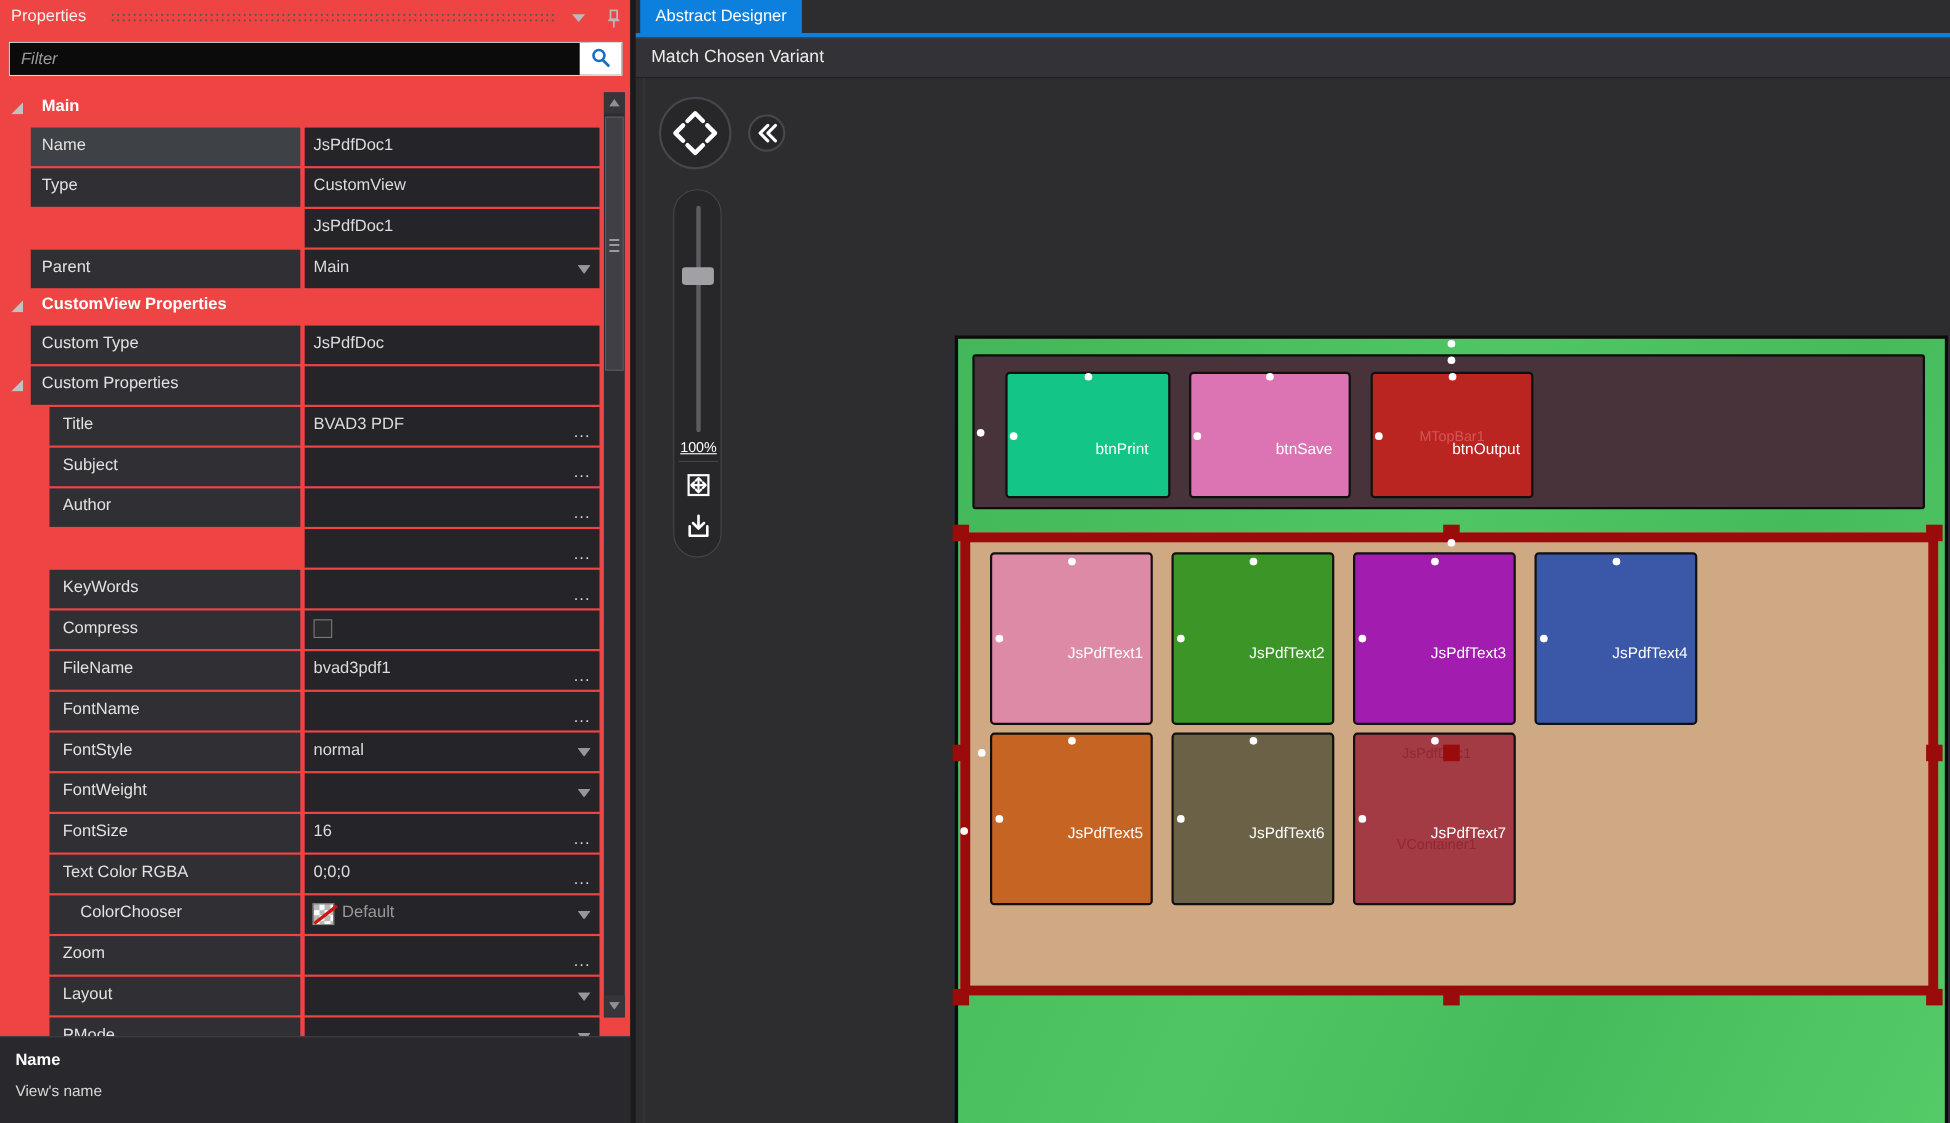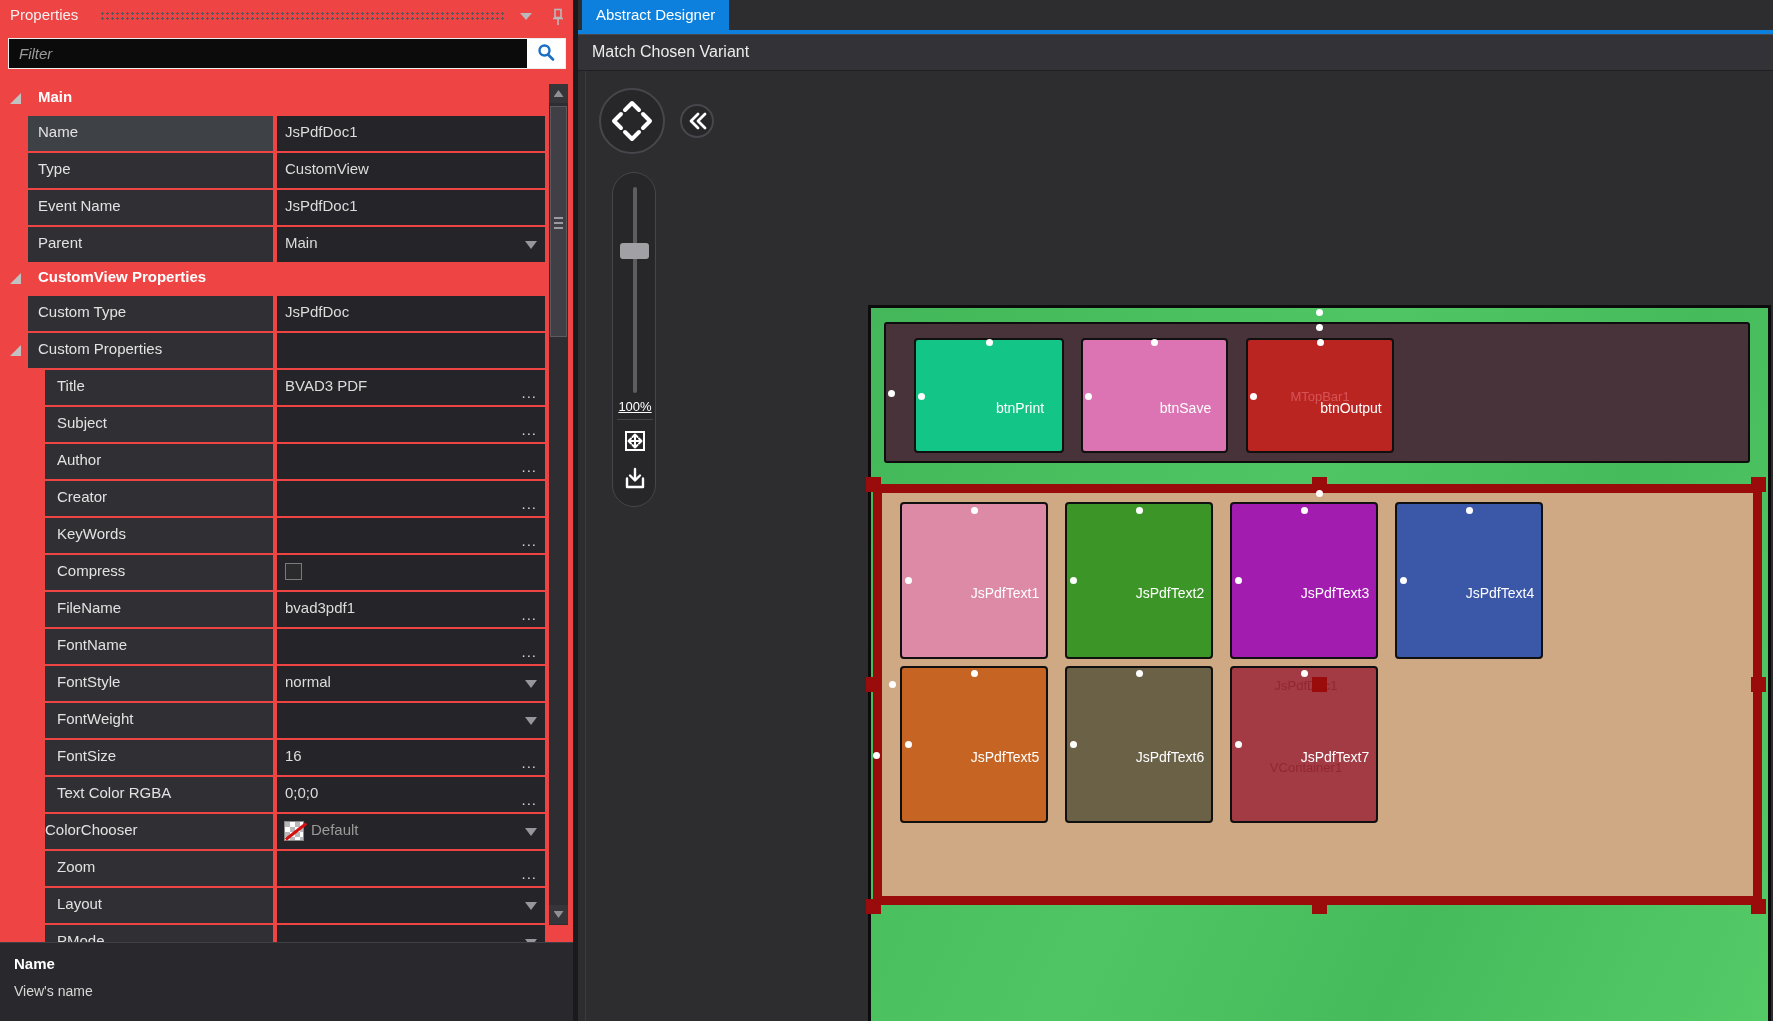--- a/index.html
+++ b/index.html
@@ -137,23 +137,20 @@
         </div>
         <div class="prow" style="top: 69px; height: 35px;">
           <div class="plabel" style="left: 28px; width: 245px;">
             <span>Type</span>
           </div>
           <div class="pvalue">
             <div class="val">CustomView</div>
           </div>
         </div>
         <div class="prow" style="top: 106px; height: 35px;">
-          <div class="plabel" style="left: 28px; width: 245px;">
-            <span>Event Name</span>
-          </div>
           <div class="pvalue">
             <div class="val">JsPdfDoc1</div>
           </div>
         </div>
         <div class="prow" style="top: 143px; height: 35px;">
           <div class="plabel" style="left: 28px; width: 245px;">
             <span>Parent</span>
           </div>
           <div class="pvalue">
             <div class="val">Main</div>
@@ -198,23 +195,20 @@
         </div>
         <div class="prow" style="top: 360px; height: 35px;">
           <div class="plabel" style="left: 45px; width: 228px;">
             <span style="left: 12px;">Author</span>
           </div>
           <div class="pvalue">
             <div class="ellip">...</div>
           </div>
         </div>
         <div class="prow" style="top: 397px; height: 35px;">
-          <div class="plabel" style="left: 45px; width: 228px;">
-            <span style="left: 12px;">Creator</span>
-          </div>
           <div class="pvalue">
             <div class="ellip">...</div>
           </div>
         </div>
         <div class="prow" style="top: 434px; height: 35px;">
           <div class="plabel" style="left: 45px; width: 228px;">
             <span style="left: 12px;">KeyWords</span>
           </div>
           <div class="pvalue">
             <div class="ellip">...</div>
@@ -275,21 +269,21 @@
           <div class="plabel" style="left: 45px; width: 228px;">
             <span style="left: 12px;">Text Color RGBA</span>
           </div>
           <div class="pvalue">
             <div class="val">0;0;0</div>
             <div class="ellip">...</div>
           </div>
         </div>
         <div class="prow" style="top: 730px; height: 35px;">
           <div class="plabel" style="left: 45px; width: 228px;">
-            <span style="left: 0;">ColorChooser</span>
+            <span style="left: 28px;">ColorChooser</span>
           </div>
           <div class="pvalue">
             <div class="swatch"></div>
             <div class="val dim">Default</div>
             <div class="drop"></div>
           </div>
         </div>
         <div class="prow" style="top: 767px; height: 35px;">
           <div class="plabel" style="left: 45px; width: 228px;">
             <span style="left: 12px;">Zoom</span>

